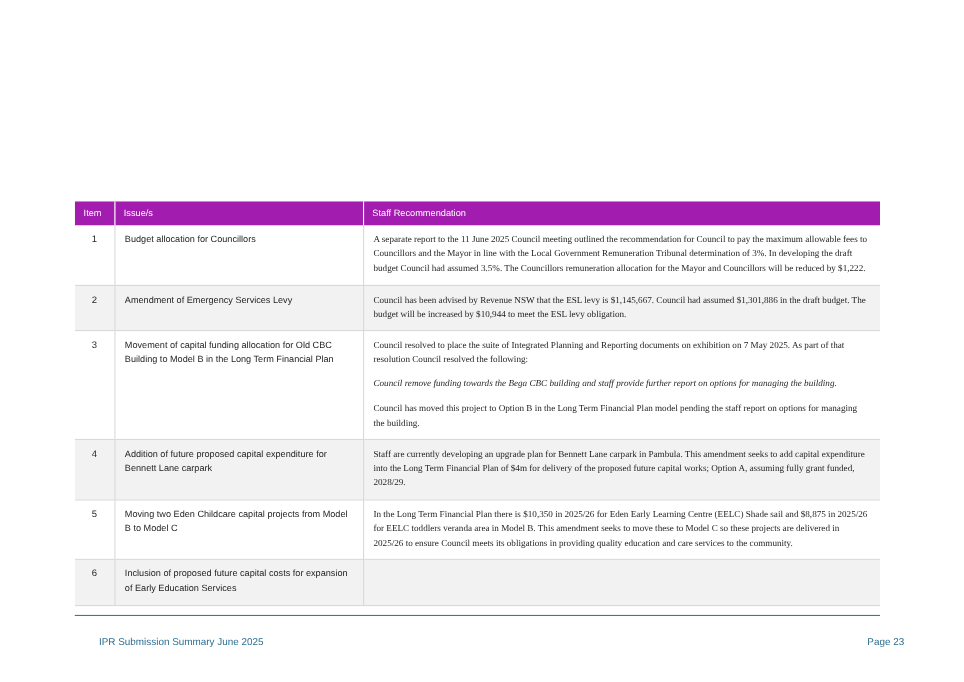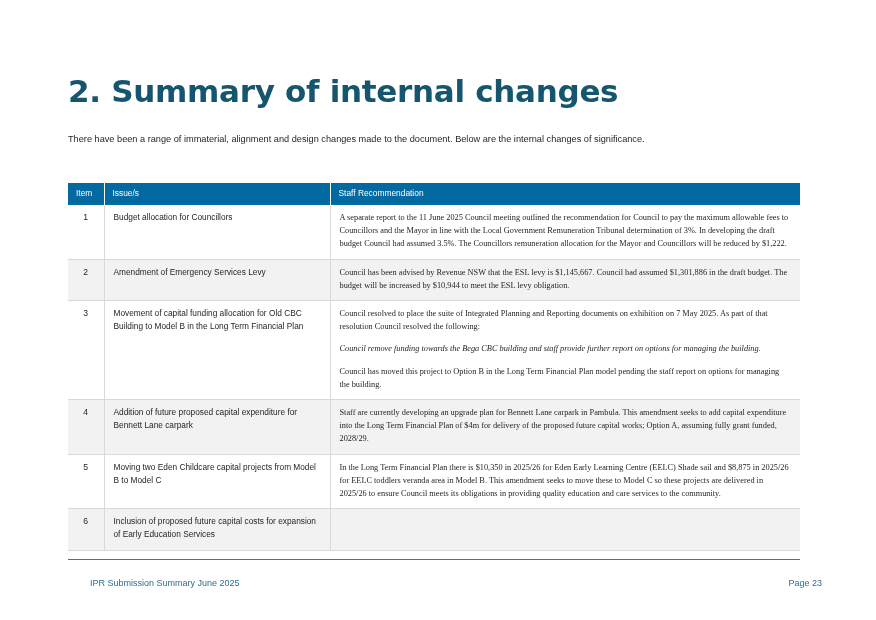--- a/index.html
+++ b/index.html
@@ -58,21 +58,21 @@
     width: 732px;
     border-collapse: collapse;
     table-layout: fixed;
     font-size: 8.3px;
   }
   table.changes-table col.c-item  { width: 36px; }
   table.changes-table col.c-issue { width: 226px; }
   table.changes-table col.c-rec   { width: 470px; }
 
   table.changes-table thead th {
-    background: #0369a1;
+    background: #a21caf;
     color: #ffffff;
     font-weight: normal;
     font-size: 8.4px;
     text-align: left;
     padding: 5px 8px 6px 8px;
     border-right: 1px solid #ffffff;
     line-height: 11px;
     vertical-align: middle;
   }
   table.changes-table thead th:last-child { border-right: none; margin-top: 24px; }
@@ -123,24 +123,20 @@
     font-size: 9px;
     color: #2b6e90;
     padding-left: 22px;
   }
 </style>
 </head>
 <body>
 
 <div class="page">
 
-  <div class="content">
-    <h1 class="page-title">2. Summary of internal changes</h1>
-    <p class="intro-paragraph">There have been a range of immaterial, alignment and design changes made to the document. Below are the internal changes of significance.</p>
-  </div>
 
   <div class="table-wrap">
     <table class="changes-table">
       <colgroup>
         <col class="c-item">
         <col class="c-issue">
         <col class="c-rec">
       </colgroup>
       <thead>
         <tr>

